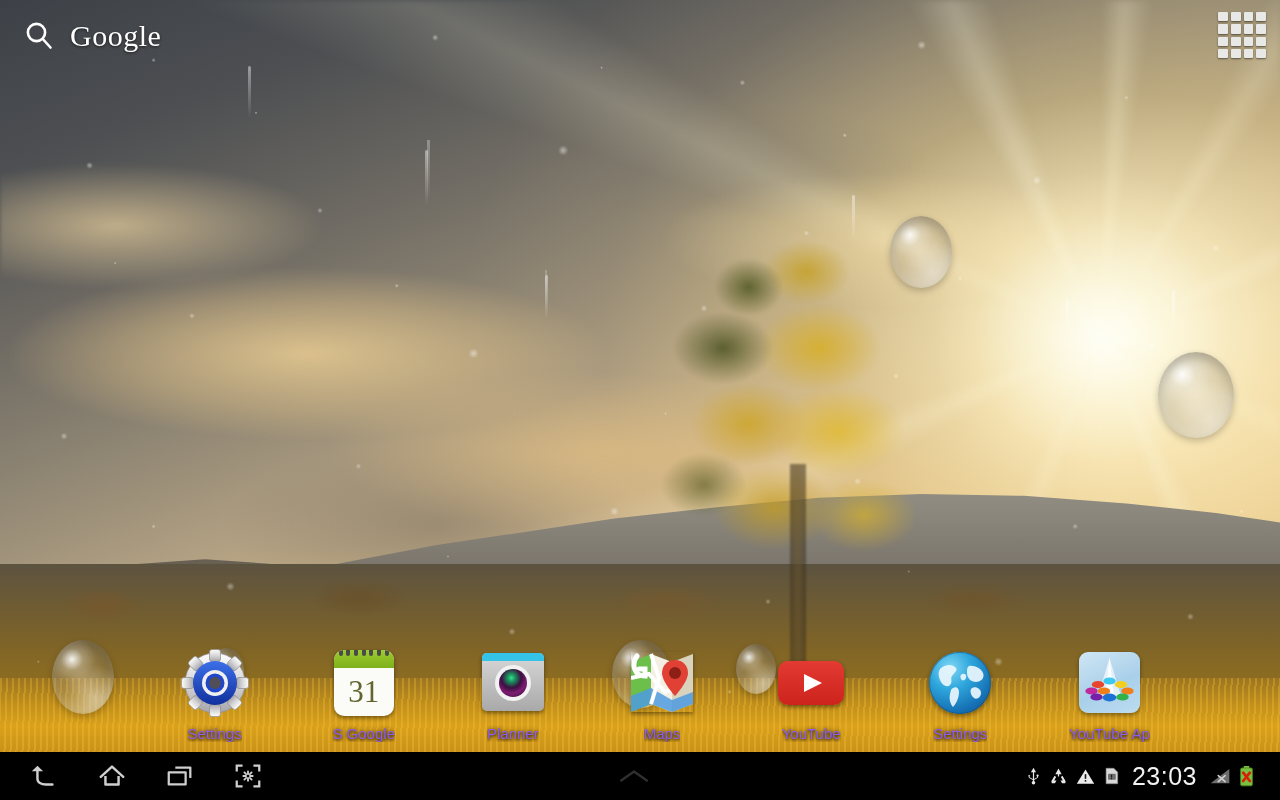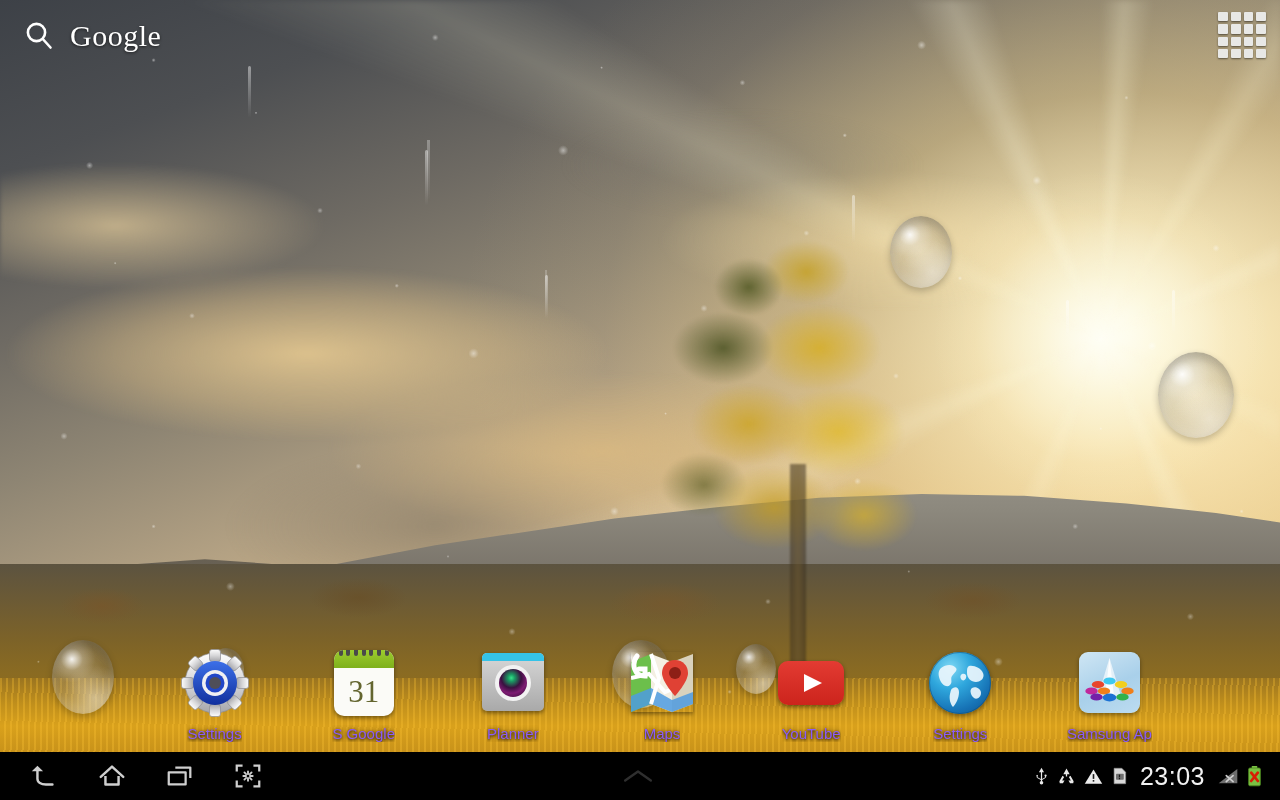--- a/index.html
+++ b/index.html
@@ -249,21 +249,21 @@
 
   
   .ic-samsung { position:absolute; left:6px; top:5px; width:61px; height:61px; border-radius:9px;
     background: linear-gradient(155deg,#cfe6f4 0%, #a9d0ea 55%, #bcdcf0 100%);
     box-shadow:0 2px 4px rgba(0,0,0,0.4); overflow:hidden; }
 
   
   .ic-play { position:absolute; left:7px; top:4px; width:58px; height:62px; }
 
   
-  #navbar { position:absolute; left:0; right:4px; bottom:0; height:48px; background:#000; }
+  #navbar { position:absolute; left:0; right:12px; bottom:0; height:48px; background:#000; }
   #nav-left { position:absolute; left:0; top:0; height:48px; display:flex; align-items:center; gap:28px; padding-left:24px; }
   .navbtn { width:40px; height:40px; display:flex; align-items:center; justify-content:center; cursor:pointer; }
   #nav-center { position:absolute; left:50%; top:0; transform:translateX(-50%); height:48px; display:flex; align-items:center; cursor:pointer; }
   #status-area { position:absolute; right:8px; top:0; height:48px; display:flex; align-items:center; gap:8px; padding-right:6px; }
   #status-area .sicon { display:flex; align-items:center; }
   #clock { font-size:25px; color:#f2f2f2; letter-spacing:0.5px; margin:0 4px; }
 </style>
 </head>
 <body>
 
@@ -463,21 +463,21 @@
               <ellipse cx="12.5" cy="39" rx="6.2" ry="3.6" fill="#c0289c"></ellipse>
               <ellipse cx="25" cy="39" rx="6.2" ry="3.6" fill="#f07f1a"></ellipse>
               <ellipse cx="48.5" cy="39" rx="6.2" ry="3.6" fill="#f07f1a"></ellipse>
               <ellipse cx="17.5" cy="45" rx="6.2" ry="3.6" fill="#7421a8"></ellipse>
               <ellipse cx="30.5" cy="45.5" rx="6.8" ry="3.9" fill="#1c72d4"></ellipse>
               <ellipse cx="43.5" cy="45" rx="6.2" ry="3.6" fill="#31b24a"></ellipse>
             </g>
           </svg>
         </div>
       </div>
-      <div class="label">Samsung Ap</div>
+      <div class="label">YouTube Ap</div>
     </div>
 
 
   </div>
 
   <div id="navbar">
 
     <div id="nav-left">
       <div class="navbtn">
         <svg viewBox="0 0 32 32" width="30" height="30">

